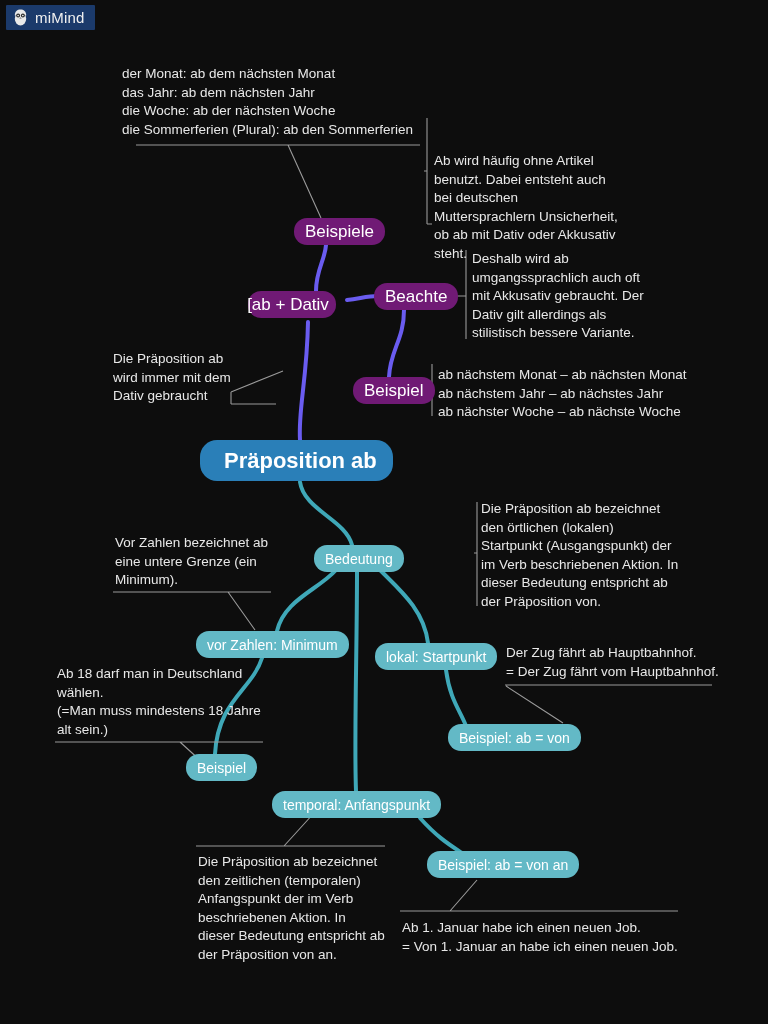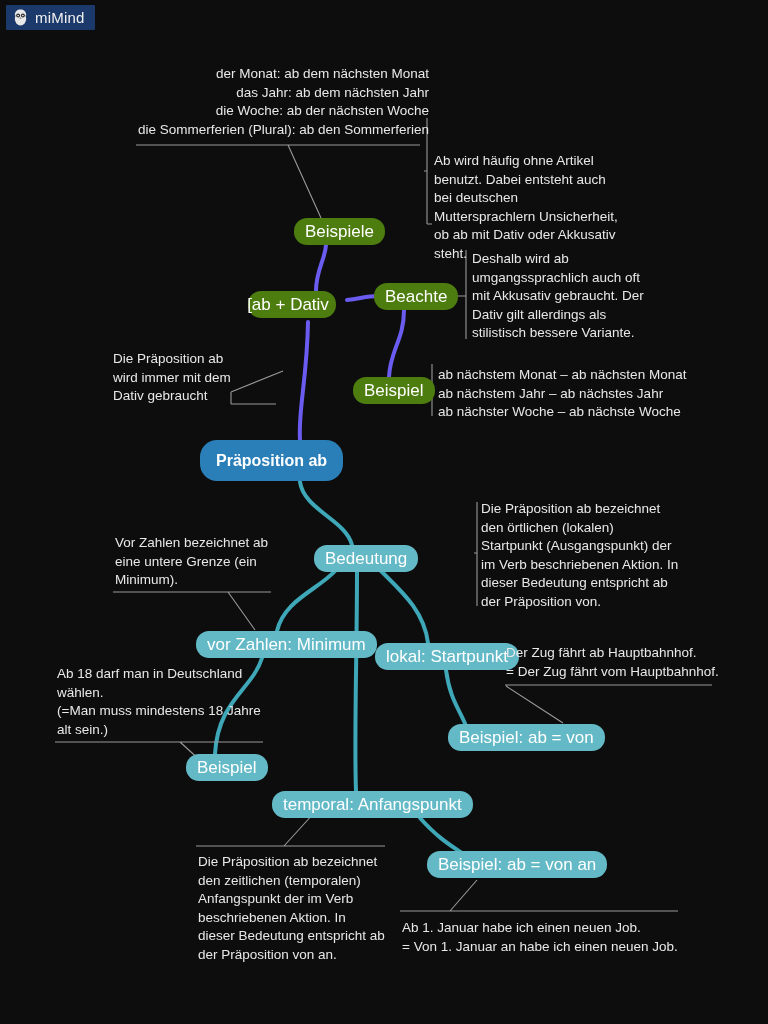--- a/index.html
+++ b/index.html
@@ -15,27 +15,27 @@
 
   
   #links{position:absolute;left:0;top:0;width:768px;height:1024px;pointer-events:none;}
 
   
   .node{position:absolute;display:flex;align-items:center;justify-content:center;
         white-space:nowrap;box-sizing:border-box;}
   .node span{display:block;line-height:1;}
 
   .node.root{background:#2a7fb8;border-radius:17px;height:41px;padding:0 16px;}
-  .node.root span{color:#ffffff;font-size:16px;font-weight:bold;}
-
-  .node.purple{background:#4d7c0f;border-radius:13px;height:27px;padding:0 11px;}
+  .node.root span{color:#ffffff;font-size:22px;font-weight:bold;margin-left:8px;}
+
+  .node.purple{background:#701a75;border-radius:13px;height:27px;padding:0 11px;}
   .node.purple span{color:#ffffff;font-size:17px;}
 
   .node.teal{background:#63b9c6;border-radius:13px;height:27px;padding:0 11px;}
-  .node.teal span{color:#ffffff;font-size:17px;}
+  .node.teal span{color:#ffffff;font-size:14px;}
 
   
   .node.clipped{padding:0;}
   .node.clipped span{position:relative;left:-4px;}
 
   
   .note{position:absolute;color:#e8e8e8;font-size:13.5px;line-height:18.5px;white-space:pre;}
 </style>
 </head>
 <body>
@@ -141,21 +141,21 @@
   </div>
 
   <div class="node teal" style="left:272px;top:791px;">
     <span>temporal: Anfangspunkt</span>
   </div>
 
   <div class="node teal" style="left:427px;top:851px;">
     <span>Beispiel: ab = von an</span>
   </div>
 
-  <div class="note" style="left:138px;top:65px;text-align:right;">der Monat: ab dem nächsten Monat
+  <div class="note" style="left:122px;top:65px;">der Monat: ab dem nächsten Monat
 das Jahr: ab dem nächsten Jahr
 die Woche: ab der nächsten Woche
 die Sommerferien (Plural): ab den Sommerferien</div>
 
   <div class="note" style="left:434px;top:118px;margin-top:34px;">Ab wird häufig ohne Artikel
 benutzt. Dabei entsteht auch
 bei deutschen
 Muttersprachlern Unsicherheit,
 ob ab mit Dativ oder Akkusativ
 steht.</div>

